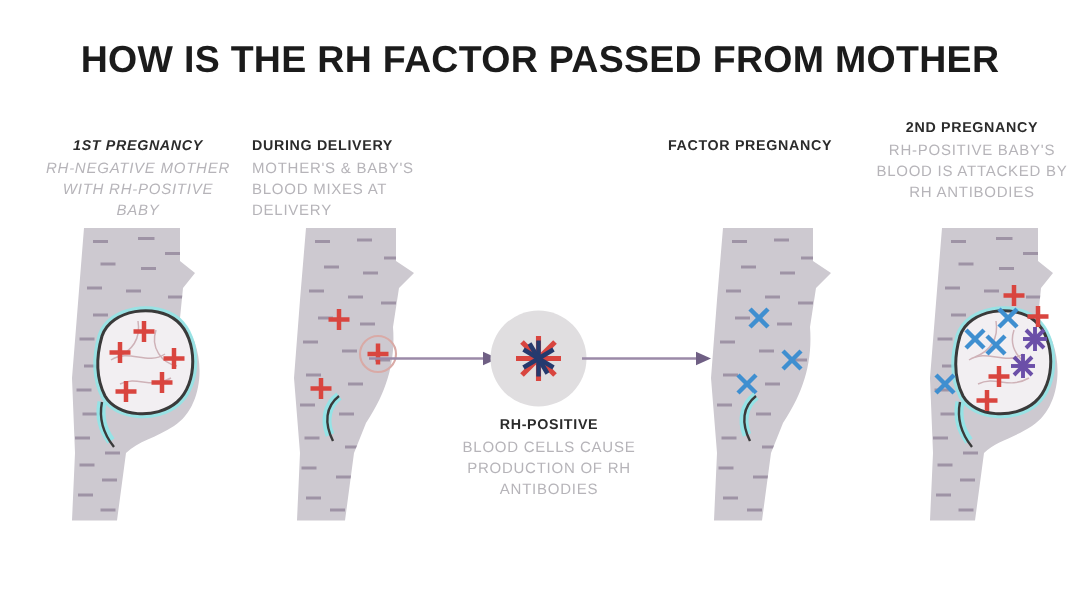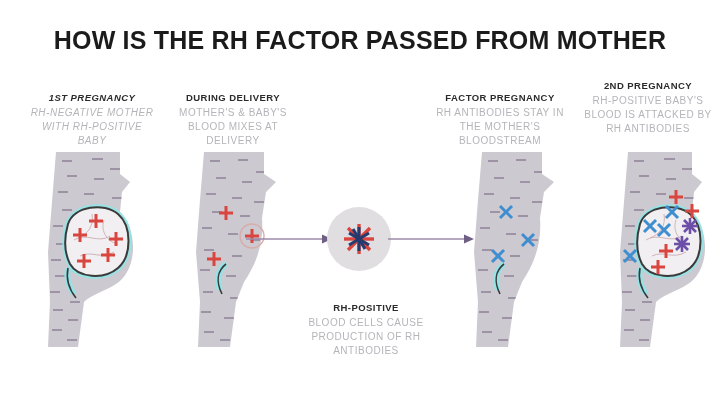--- a/index.html
+++ b/index.html
@@ -23,25 +23,25 @@
   .caption{position:absolute;}
   .cap-head{
     font-size:9.5px;font-weight:bold;color:#2b2b2b;
     letter-spacing:0.45px;line-height:1.25;margin-bottom:2px;
   }
   .cap-body{
     font-size:10px;color:#b6b4b9;letter-spacing:0.5px;
     line-height:1.42;text-transform:uppercase;
   }
   .cap1{left:26px;top:92px;width:132px;text-align:center;font-style:italic;}
-  .cap2{left:168px;top:92px;width:130px;text-align:center;}
+  .cap2{left:168px;top:92px;width:130px;text-align:left;}
   .cap3{left:432px;top:92px;width:136px;text-align:center;}
   .cap4{left:582px;top:80px;width:132px;text-align:center;}
   .capC{left:292px;top:278px;width:148px;text-align:center;}
-  .capC .cap-head{font-size:9.5px;margin-top:24px;}
+  .capC .cap-head{font-size:9.5px;}
 
   
   .figure{position:absolute;top:152px;height:195px;}
   .fig1{left:34px;width:108px;}
   .fig2{left:186px;width:100px;}
   .fig3{left:464px;width:100px;}
   .fig4{left:604px;width:112px;}
   .figure svg{display:block;width:100%;height:100%;overflow:visible;}
 
   
@@ -66,21 +66,20 @@
     <div class="cap-body">RH-NEGATIVE MOTHER WITH RH-POSITIVE BABY</div>
   </div>
 
   <div class="caption cap2">
     <div class="cap-head">DURING DELIVERY</div>
     <div class="cap-body">MOTHER'S &amp; BABY'S BLOOD MIXES AT DELIVERY</div>
   </div>
 
   <div class="caption cap3">
     <div class="cap-head">FACTOR PREGNANCY</div>
-    <div class="cap-body">RH ANTIBODIES STAY IN THE MOTHER'S BLOODSTREAM</div>
   </div>
 
   <div class="caption cap4">
     <div class="cap-head">2ND PREGNANCY</div>
     <div class="cap-body">RH-POSITIVE BABY'S BLOOD IS ATTACKED BY RH ANTIBODIES</div>
   </div>
 
   <div class="caption capC">
     <div class="cap-head">RH-POSITIVE</div>
     <div class="cap-body">BLOOD CELLS CAUSE PRODUCTION OF RH ANTIBODIES</div>

